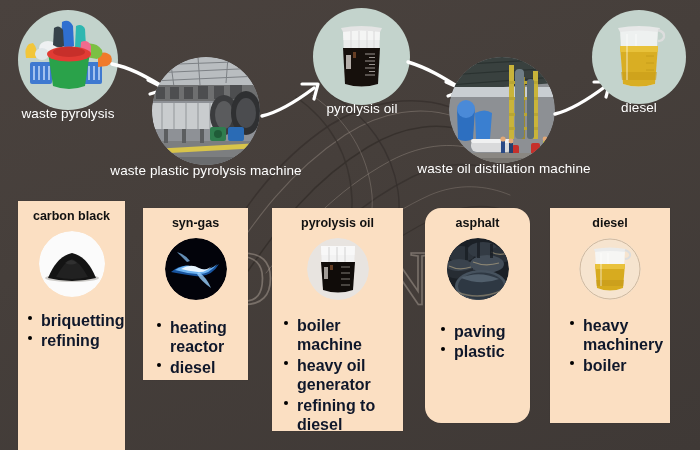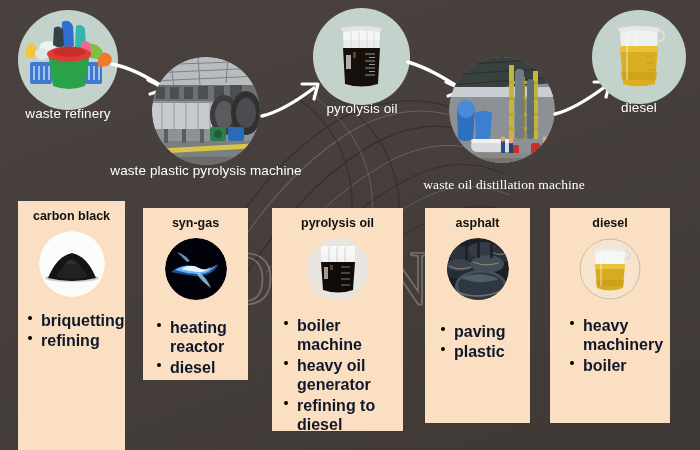--- a/index.html
+++ b/index.html
@@ -109,21 +109,21 @@
 
         <path d="M63,32 q7,-3 10,4 l0,10 q-6,3 -11,-1 z" fill="#ef6b8e"></path>
 
         <path d="M30,42 q22,-7 42,0 l-5,34 q-16,6 -32,0 z" fill="#2aa24a"></path>
         <path d="M30,42 q21,8 42,0 q0,7 -21,9 q-21,-2 -21,-9z" fill="#1d8c3c"></path>
 
         <ellipse cx="51" cy="44" rx="22" ry="7.5" fill="#e23b34"></ellipse>
         <ellipse cx="51" cy="42" rx="16" ry="5" fill="#c72f2a"></ellipse>
       </svg>
     </div>
-    <div class="node-label" style="left:-10px;top:96px;width:120px;">waste refinery</div>
+    <div class="node-label" style="left:-10px;top:96px;width:120px;">waste pyrolysis</div>
   </div>
 
   <svg class="wm" style="left:108px;top:52px;width:68px;height:48px;" viewBox="0 0 68 48">
     <path d="M4,12 C24,16 40,26 54,34" stroke="#fff" stroke-width="3.4" fill="none" stroke-linecap="round"></path>
     <path d="M40,28 L58,37 L42,42" stroke="#fff" stroke-width="3.2" fill="none" stroke-linecap="round" stroke-linejoin="round"></path>
   </svg>
 
   <div class="node" style="left:152px;top:57px;">
     <div class="circ" style="width:108px;height:108px;">
       <svg viewBox="0 0 108 108" width="108" height="108">
@@ -279,21 +279,21 @@
           <g>
               <rect x="94" y="84" width="4" height="12" fill="#c9c33a"></rect>
               <circle cx="96" cy="82" r="2.4" fill="#e2a877"></circle>
             </g>
 
           <rect y="96" width="106" height="10" fill="#8a8782"></rect>
           <rect y="101" width="106" height="5" fill="#77746f"></rect>
         </g>
       </svg>
     </div>
-    <div class="node-label mach-label" style="left:-40px;top:120px;width:190px;font-family:Liberation Serif, serif;">waste  oil distillation machine</div>
+    <div class="node-label mach-label" style="left:-40px;top:104px;width:190px;">waste  oil distillation machine</div>
   </div>
 
   <svg class="wm" style="left:550px;top:70px;width:70px;height:52px;" viewBox="0 0 70 52">
     <path d="M5,44 C22,40 40,28 56,16" stroke="#fff" stroke-width="3.4" fill="none" stroke-linecap="round"></path>
     <path d="M44,12 L60,12 L56,27" stroke="#fff" stroke-width="3.2" fill="none" stroke-linecap="round" stroke-linejoin="round"></path>
   </svg>
 
   <div class="node" style="left:592px;top:10px;">
     <div class="circ circ-bg" style="width:94px;height:94px;">
       <svg viewBox="0 0 94 94" width="94" height="94">
@@ -381,21 +381,21 @@
         </svg>
       </div>
     </div>
     <ul class="bullets" style="margin-top:16px;margin-left:10px;">
       <li>boiler machine</li>
       <li style="width:78px;">heavy oil generator</li>
       <li style="width:80px;">refining to diesel</li>
     </ul>
   </div>
 
-  <div class="card" style="left:425px;top:208px;width:105px;height:215px;">
+  <div class="card" style="left:425px;top:208px;width:105px;height:215px;border-radius:16px;">
     <div class="card-title">asphalt</div>
     <div class="card-img-wrap">
       <div class="card-img" style="width:62px;height:62px;">
         <svg viewBox="0 0 62 62" width="62" height="62">
           <defs>
               <clipPath id="cp3">
                 <circle cx="31" cy="31" r="31"></circle>
               </clipPath>
             </defs>
           <g clip-path="url(#cp3)">

